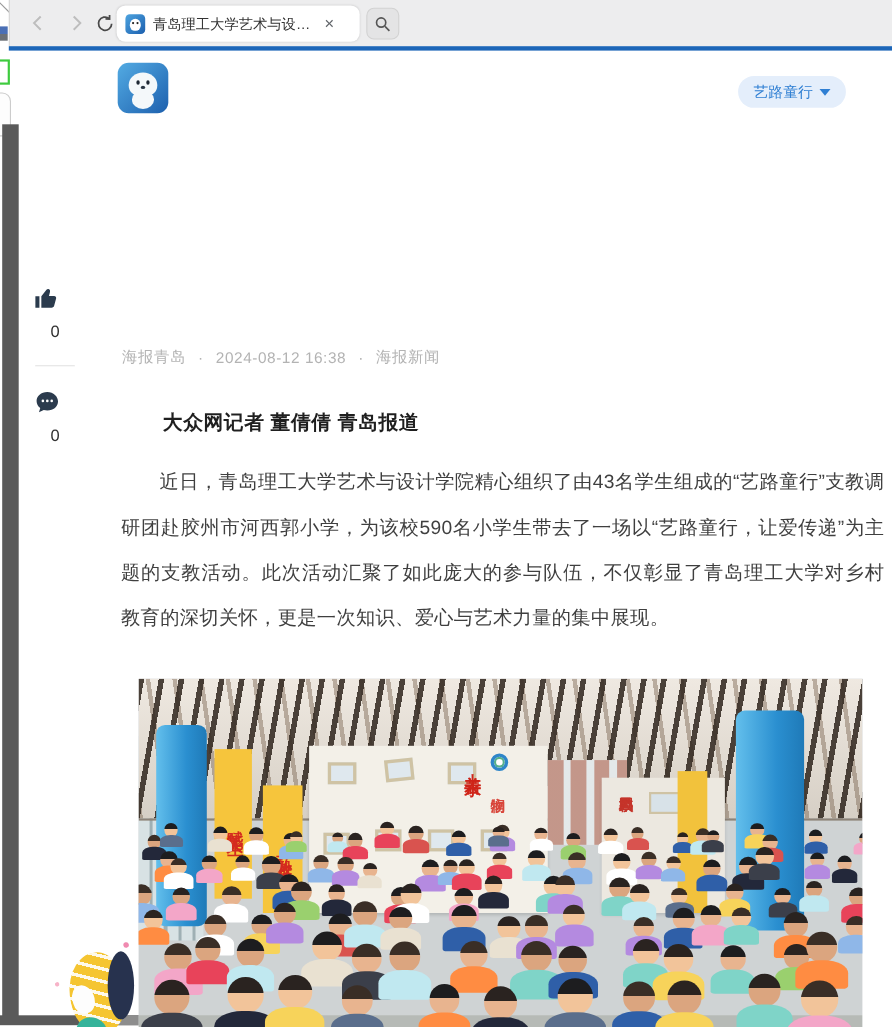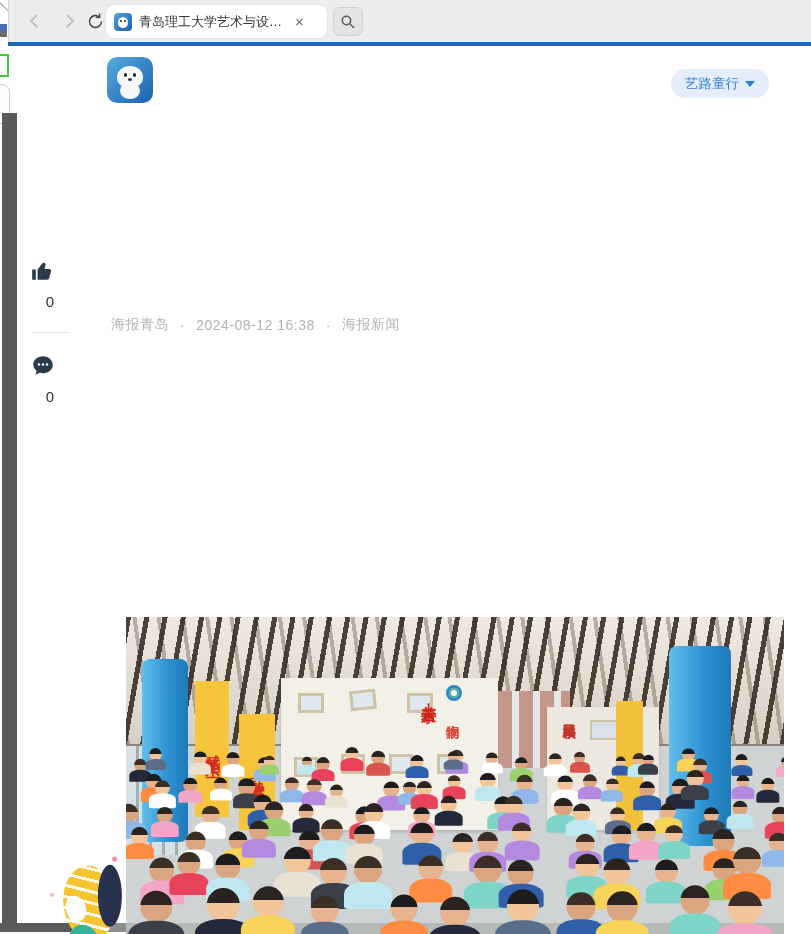--- a/index.html
+++ b/index.html
@@ -178,20 +178,22 @@
     <div class="cnt">0</div>
   </div>
 
   <div class="a-meta">
     <span>海报青岛</span>
     <span>·</span>
     <span>2024-08-12 16:38</span>
     <span>·</span>
     <span>海报新闻</span>
   </div>
+  <p class="a-reporter">大众网记者 董倩倩 青岛报道</p>
+  <p class="a-para">近日，青岛理工大学艺术与设计学院精心组织了由43名学生组成的“艺路童行”支教调研团赴胶州市河西郭小学，为该校590名小学生带去了一场以“艺路童行，让爱传递”为主题的支教活动。此次活动汇聚了如此庞大的参与队伍，不仅彰显了青岛理工大学对乡村教育的深切关怀，更是一次知识、爱心与艺术力量的集中展现。</p>
 
   <div class="photo">
     <div class="win-left"></div>
     <div class="ceiling"></div>
     <div class="pillar p-l"></div>
     <div class="pillar p-r"></div>
     <div class="banner bn1">赋能人生</div>
     <div class="banner bn2">弘毅致远</div>
     <div class="wall">
       <div class="frame" style="left:8%;  top:10%; width:26px; height:20px;"></div>

